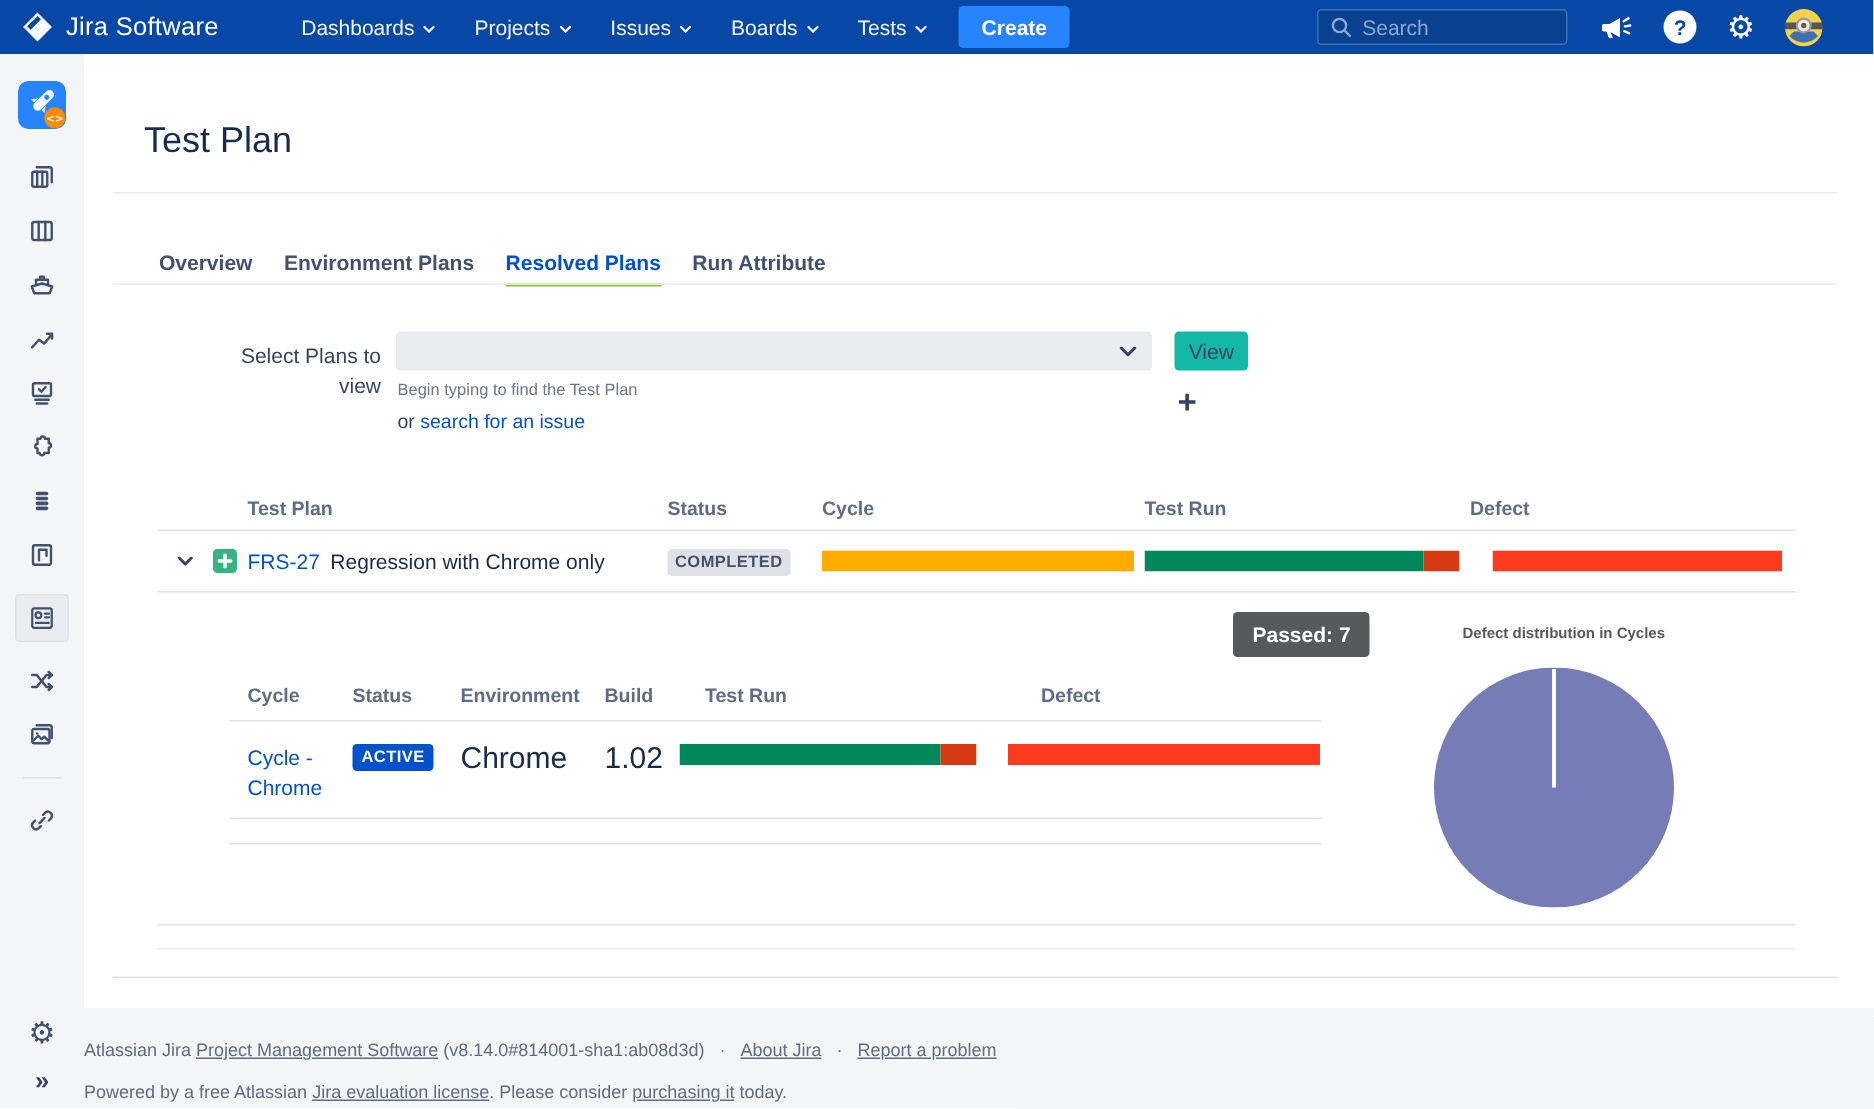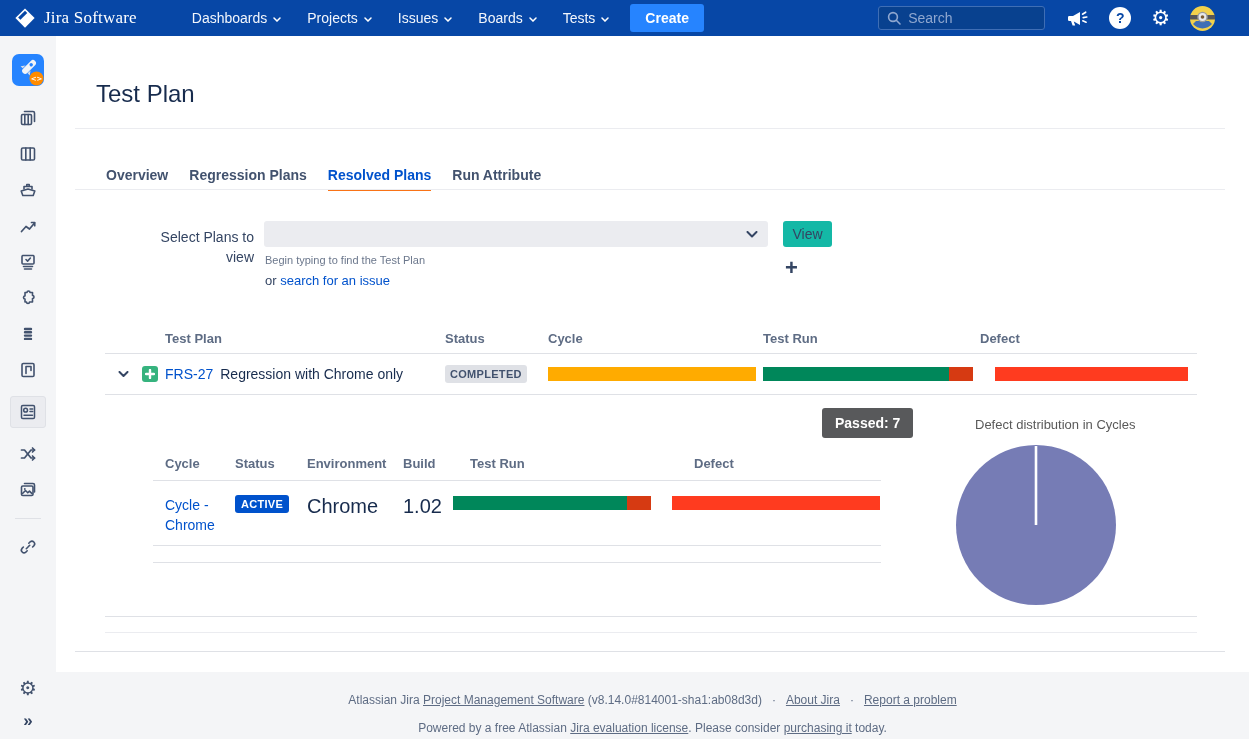--- a/index.html
+++ b/index.html
@@ -3,21 +3,21 @@
 <meta charset="utf-8">
 <style>
   * { box-sizing: border-box; margin: 0; padding: 0; }
   html,body { width:1249px; height:739px; overflow:hidden; }
   body { font-family:"Liberation Sans","DejaVu Sans",sans-serif; font-size:14px; color:#172B4D; background:#fff; display:flex; flex-direction:column; }
 
   
   header.topnav { height:36px; background:#0747A6; display:flex; align-items:center; justify-content:space-between; flex:0 0 36px; }
   .nav-left { display:flex; align-items:center; height:100%; padding-left:14px; }
   .brand { display:flex; align-items:center; gap:8px; }
-  .brand-name { color:#fff; font-size:17px; font-weight:500; letter-spacing:.2px; white-space:nowrap;font-family:Liberation Serif, serif; }
+  .brand-name { color:#fff; font-size:17px; font-weight:500; letter-spacing:.2px; white-space:nowrap; }
   nav.menus { display:flex; align-items:center; margin-left:42px;justify-content:space-between; }
   .nav-item { display:flex; align-items:center; gap:6px; color:#F2F6FC; font-size:14px; padding:0 13px; height:36px; cursor:pointer; white-space:nowrap; }
   .nav-chevron { margin-top:2px; }
   .create-btn { background:#2684FF; color:#fff; border:none; border-radius:3px; font-size:14px; font-weight:600; padding:6px 15px; margin-left:8px; cursor:pointer; font-family:inherit; }
   .nav-right { display:flex; align-items:center; gap:20px; padding-right:34px; }
   .searchbox { display:flex; align-items:center; gap:7px; width:167px; height:24px; background:#08418F; border:1px solid #3F6EB5; border-radius:3px; padding:0 8px; }
   .searchbox input { flex:1; background:transparent; border:none; outline:none; color:#DEEBFF; font-size:14px; font-family:inherit; min-width:0; }
   .searchbox input::placeholder { color:#8FA7CF; }
   .nav-icon-btn { background:none; border:none; cursor:pointer; display:flex; align-items:center; justify-content:center; padding:0; }
   .help-circle { width:22px; height:22px; background:#fff; color:#0747A6; border-radius:50%; font-size:14px; font-weight:700; display:flex; align-items:center; justify-content:center; }
@@ -39,21 +39,21 @@
 
   .page-title { position:absolute; left:40px; top:44px; font-size:24px; font-weight:500; color:#172B4D; }
   .hdiv { position:absolute; left:19px; width:1150px; height:1px; background:#EBECF0; }
   .div-title { top:92px; }
   .div-tabs  { top:153px; }
   .div-bottom{ top:615px; background:#DFE1E6; }
 
   
   .tabs { position:absolute; left:50px; top:131px; display:flex; }
   .tab { font-size:14px; font-weight:600; color:#42526E; margin-right:21px; padding-bottom:6px; cursor:pointer; white-space:nowrap; }
-  .tab.active { color:#0052CC; border-bottom:2px solid #f97316; }
+  .tab.active { color:#0052CC; border-bottom:2px solid #84cc16; }
 
   
   .form-area { position:absolute; left:0; top:185px; width:100%; }
   .form-label { position:absolute; left:90px; top:6px; width:108px; text-align:right; color:#344563; font-size:14px; line-height:20px; }
   .fake-select { position:absolute; left:208px; top:0; width:504px; height:26px; background:#EBECF0; border-radius:3px; display:flex; align-items:center; justify-content:flex-end; padding-right:10px; cursor:pointer; }
   .view-btn { position:absolute; left:727px; top:0; width:49px; height:26px; background:#14b8a6; border:none; border-radius:3px; color:#344563; font-size:14px; font-family:inherit; cursor:pointer; }
   .form-hint { position:absolute; left:209px; top:33px; font-size:11px; color:#6B778C; white-space:nowrap; }
   .or-line { position:absolute; left:209px; top:52px; font-size:13px; color:#344563; white-space:nowrap; }
   .or-line a { color:#0052CC; text-decoration:none; }
   .plus-btn { position:absolute; left:729px; top:36px; background:none; border:none; color:#344563; font-size:22px; font-weight:600; cursor:pointer; line-height:1; font-family:inherit; }
@@ -74,40 +74,40 @@
   .badge-blue { display:inline-block; background:#0052CC; color:#fff; font-size:11px; font-weight:700; letter-spacing:.3px; border-radius:3px; padding:3px 6px; }
   .bar { display:flex; height:14px; overflow:hidden; }
   .bar > div { height:100%; }
   .bar-cycle  { width:208px; }
   .bar-trun   { width:210px; }
   .bar-defect { width:193px; margin-left:15px; }
 
   
   .panel { position:relative; height:222px; border-bottom:1px solid #DFE1E6; }
   .tooltip { position:absolute; left:717px; top:13px; background:#58595B; color:#fff; font-size:14px; font-weight:600; border-radius:3px; padding:7px 13px; white-space:nowrap; }
-  .pie-title { position:absolute; left:870px; top:22px; font-size:13px; font-weight:400; color:#595959; white-space:nowrap; }
+  .pie-title { position:absolute; left:870px; top:22px; font-size:10px; font-weight:700; color:#595959; white-space:nowrap; }
   .pie-wrap { position:absolute; left:851px; top:50px; width:160px; height:160px; }
 
   
   .itable { position:absolute; left:48px; top:61px; width:728px; }
   .igrid { display:grid; grid-template-columns:82px 72px 96px 50px 219px 209px; }
   .ihead { padding-bottom:9px; border-bottom:1px solid #DFE1E6; }
   .ihead .th:nth-child(1) { padding-left:12px; }
   .ihead .th:nth-child(5) { padding-left:17px; }
   .ihead .th:nth-child(6) { padding-left:22px; }
   .irow { padding:14px 0 10px 0; border-bottom:1px solid #DFE1E6; align-items:start; }
   .cycle-link { display:block; width:60px; margin-left:12px; color:#0052CC; text-decoration:none; font-size:14px; line-height:20px; }
   .cell-text { font-size:20px; color:#172B4D; }
   .ibar-trun { width:198px; margin-top:1px; }
   .ibar-defect { width:208px; margin-top:1px; }
   .iempty { height:17px; border-bottom:1px solid #DFE1E6; }
   .ospacer { height:16px; border-bottom:1px solid #EBECF0; }
 
   
-  footer { position:absolute; left:0; right:0; bottom:0; height:67px; background:#F4F5F7; text-align:center; font-size:12px; color:#5E6C84; padding-top:21px; }
+  footer { position:absolute; left:0; right:0; bottom:0; height:67px; background:#F4F5F7; font-size:12px; color:#5E6C84; padding-top:21px; }
   footer a { color:#5E6C84; text-decoration:underline; cursor:pointer; }
   .f-sep { display:inline-block; margin:0 10px; }
   .f-line2 { margin-top:14px; }
   svg { display:block; }
 </style>
 </head>
 <body>
 
 <header class="topnav">
   <div class="nav-left">
@@ -284,21 +284,21 @@
       <span class="side-collapse">»</span>
     </div>
   </aside>
 
   <main>
     <h1 class="page-title">Test Plan</h1>
     <div class="hdiv div-title"></div>
 
     <div class="tabs">
       <div class="tab">Overview</div>
-      <div class="tab">Regression Plans</div>
+      <div class="tab">Environment Plans</div>
       <div class="tab active">Resolved Plans</div>
       <div class="tab">Run Attribute</div>
     </div>
     <div class="hdiv div-tabs"></div>
 
     <div class="form-area">
       <div class="form-label">Select Plans to view</div>
       <div class="fake-select">
         <svg width="12" height="7" viewBox="0 0 12 7">
             <path d="M1.5 1 L6 5.5 L10.5 1" stroke="#344563" stroke-width="2" fill="none" stroke-linecap="round" stroke-linejoin="round"></path>

